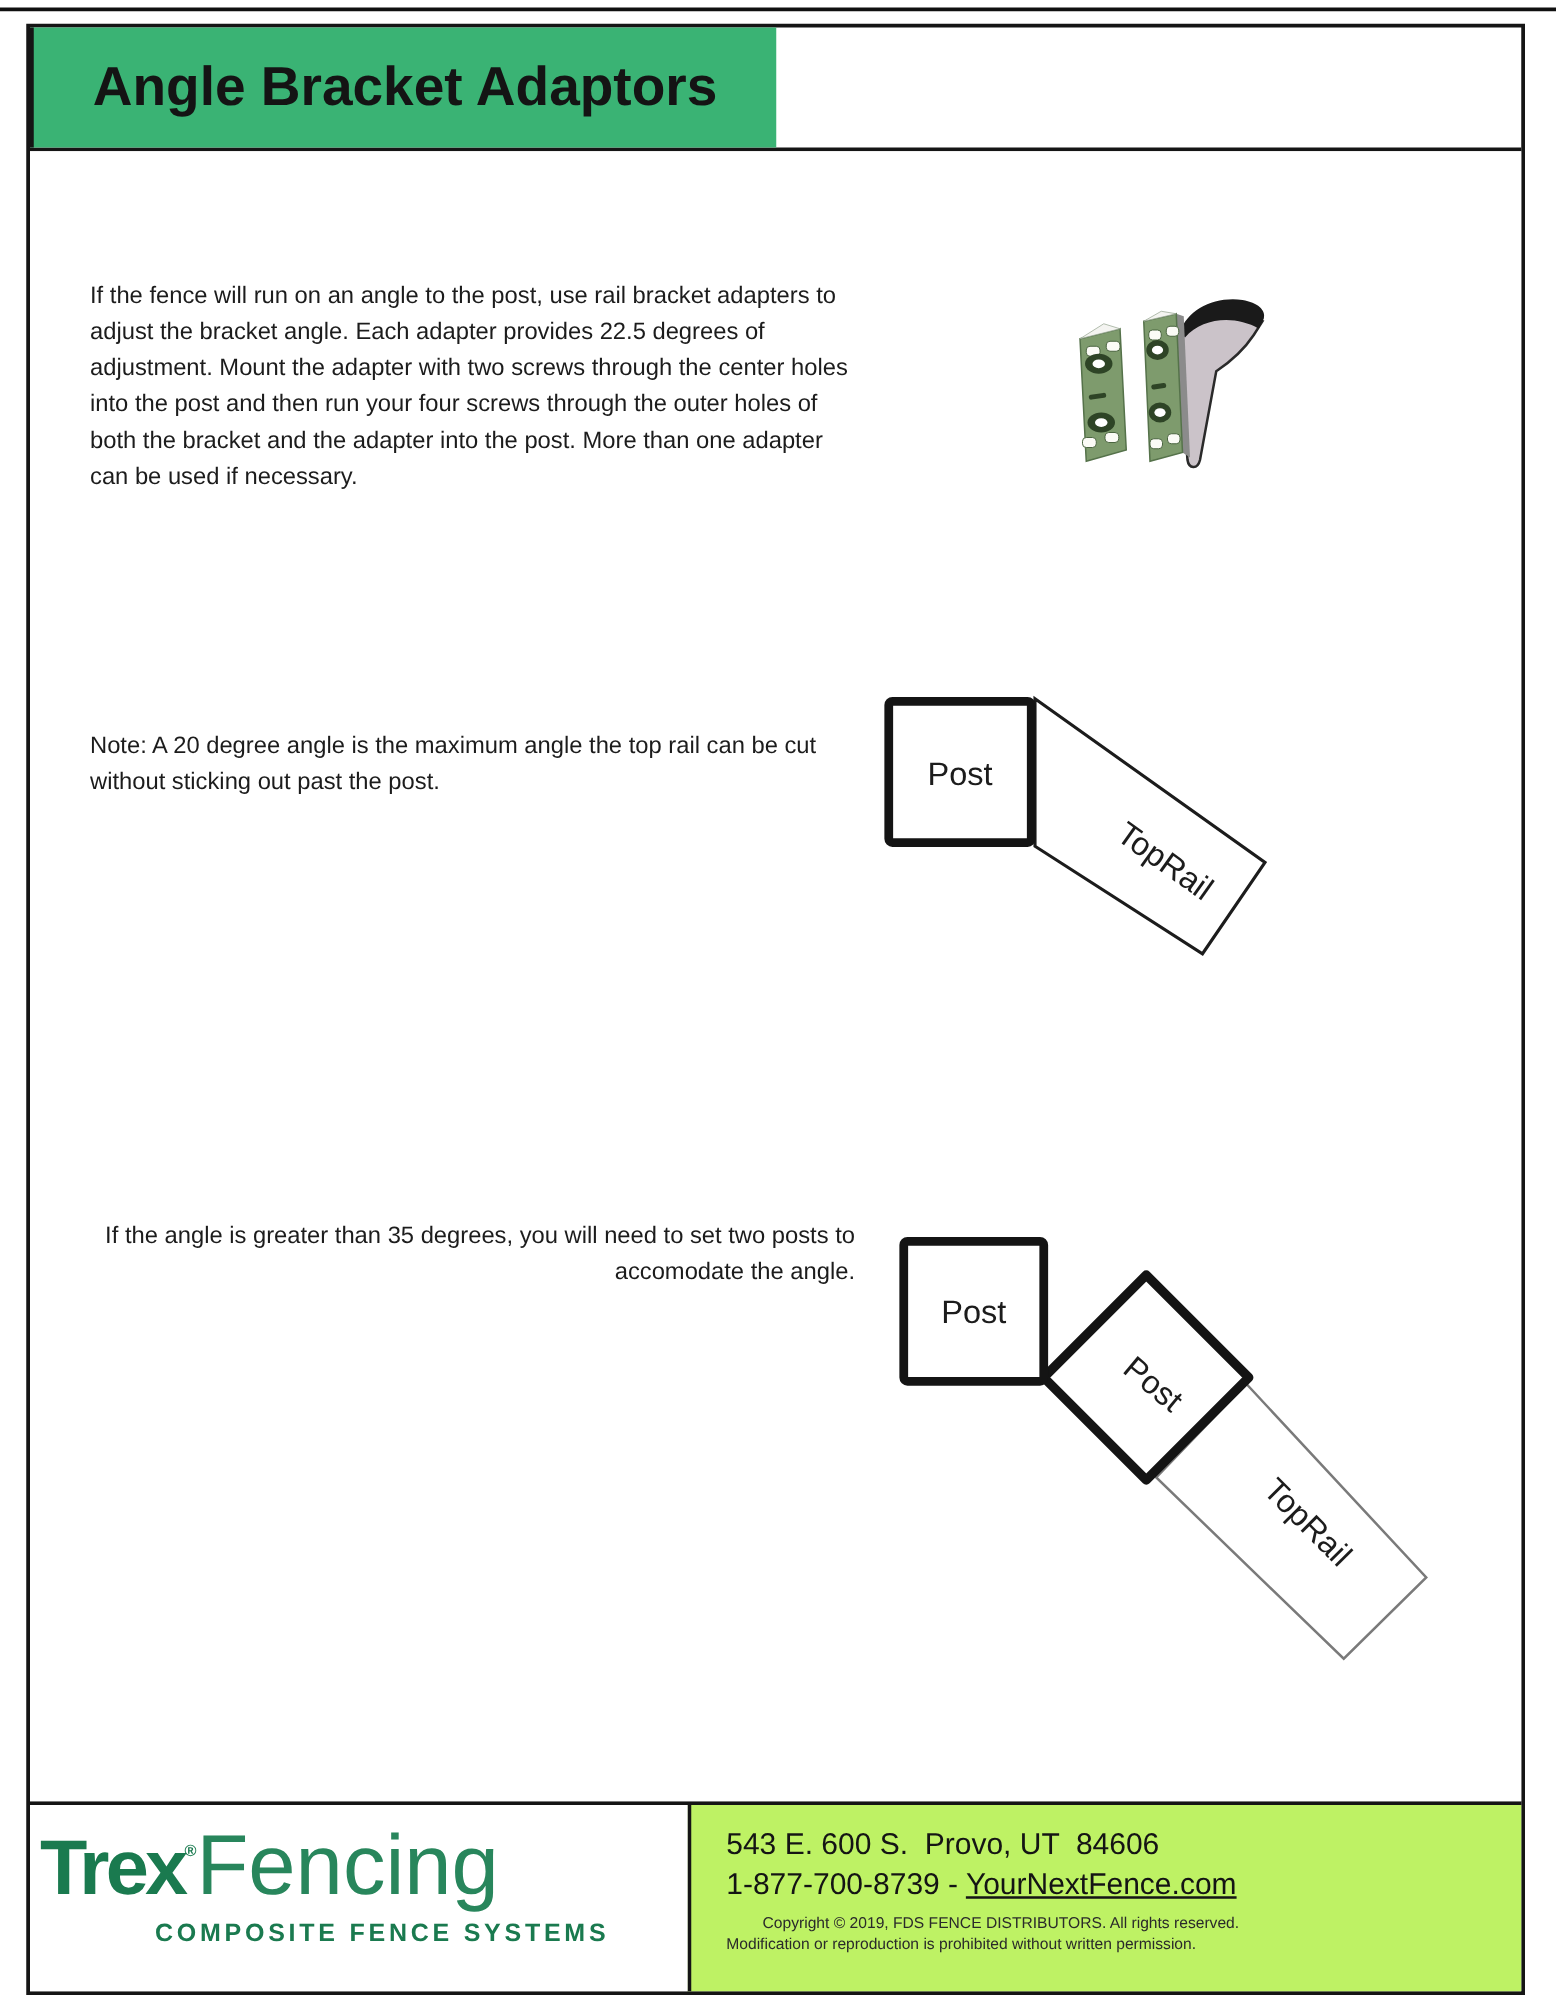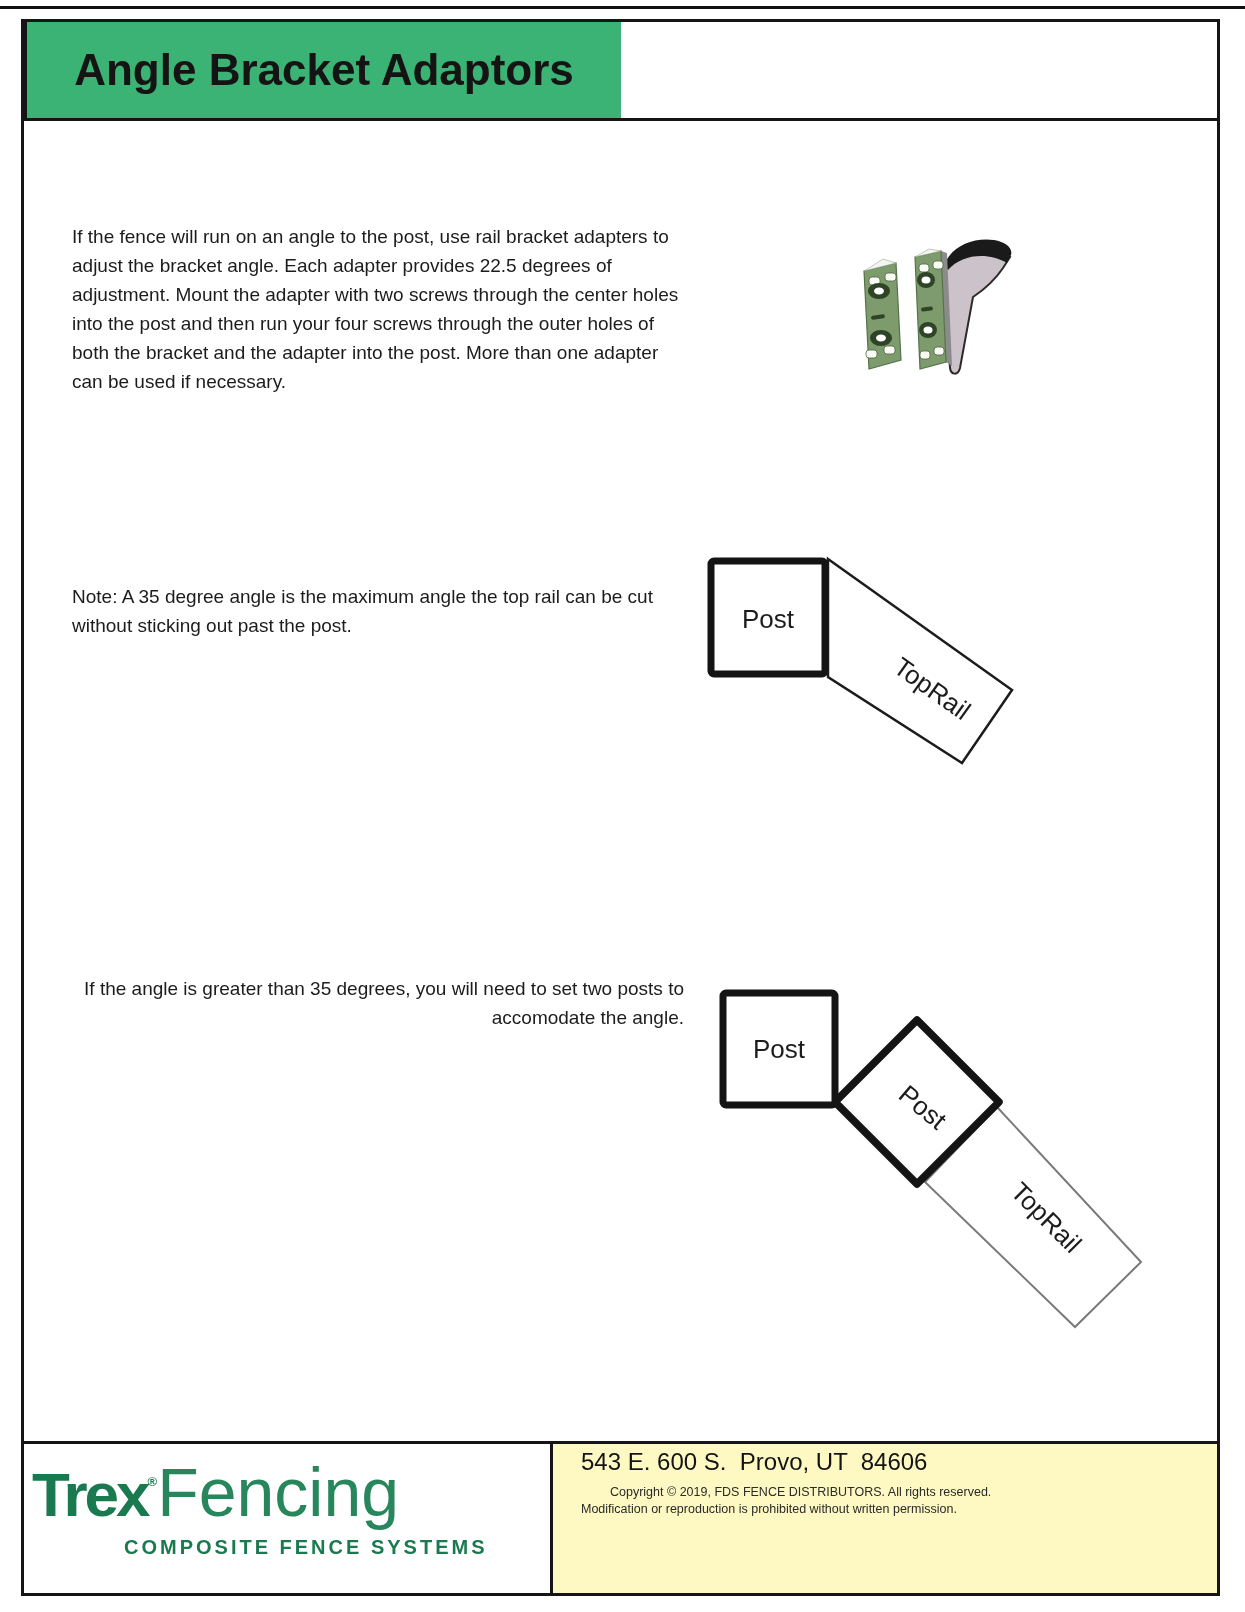--- a/index.html
+++ b/index.html
@@ -43,22 +43,22 @@
   .f-reg{font-size:13px;vertical-align:30px;font-weight:700;}
   .f-fencing-word{font-size:68px;font-weight:400;}
   .f-tagline{position:absolute;left:100px;top:92px;font-size:20px;font-weight:700;letter-spacing:3px;}
   .footer-fds{
     width:263px;flex:0 0 auto;border-left:3px solid #151515;box-sizing:border-box;
     position:relative;background:#fff;text-align:center;
   }
   .fds-svg{display:block;margin:4px auto 0 auto;}
   .fds-name{font-size:20px;font-weight:700;color:#121212;letter-spacing:0.5px;margin-top:2px;}
   .footer-address{
-    flex:1;border-left:3px solid #151515;box-sizing:border-box;background:#fef9c3;
-    padding:2px 0 0 28px;
+    flex:1;border-left:3px solid #151515;box-sizing:border-box;background:#bef264;
+    padding:16px 0 0 28px;
   }
   .addr-line{font-size:24px;color:#141414;white-space:pre-wrap;line-height:32px;}
   .phone-line{font-size:24px;color:#141414;white-space:pre-wrap;line-height:32px;}
   .site-link{text-decoration:underline;color:#141414;}
   .copy-line{font-size:12.5px;color:#2a2a2a;line-height:17px;white-space:pre-wrap;}
   .copy-first{margin-top:6px;margin-left:29px;}
 </style>
 </head>
 <body>
 
@@ -71,21 +71,21 @@
     <div class="header-row">
       <div class="title-cell" style="background-color: rgb(58, 179, 116);">
         <span class="doc-title">Angle Bracket Adaptors</span>
       </div>
     </div>
 
     <div class="content-row">
 
       <p class="body-par par-1">If the fence will run on an angle to the post, use rail bracket adapters to adjust the bracket angle. Each adapter provides 22.5 degrees of adjustment. Mount the adapter with two screws through the center holes into the post and then run your four screws through the outer holes of both the bracket and the adapter into the post. More than one adapter can be used if necessary.</p>
 
-      <p class="body-par par-note">Note: A 35 degree angle is the maximum angle the top rail can be cut without sticking out past the post.</p>
+      <p class="body-par par-note">Note: A 20 degree angle is the maximum angle the top rail can be cut without sticking out past the post.</p>
 
       <p class="body-par par-2">If the angle is greater than 35 degrees, you will need to set two posts to accomodate the angle.</p>
 
       <svg class="content-svg" viewBox="0 0 1193 1323" xmlns="http://www.w3.org/2000/svg">
 
         <g>
 
           <path d="M 922,144 C 941,131 966,129 986,136 L 979,147 C 971,159 958,170 949,176 L 936,247 C 934,255 927,254 926,247 L 920,169 Z" stroke="#2a2a2a" stroke-width="2" fill="#cbc3c9"></path>
 
           <path d="M 920,145 C 926,126 948,116 970,119 C 982,121 989,127 987,134 L 983,142 C 964,131 938,133 924,149 Z" fill="#1a1a1a"></path>
@@ -144,19 +144,20 @@
       <div class="footer-trex">
         <div class="f-brand-row">
           <span class="f-trex-word" style="color: rgb(26, 122, 79);">Trex</span><span class="f-reg" style="color: rgb(26, 122, 79);">®</span><span class="f-fencing-word" style="color: rgb(40, 134, 92);">Fencing</span>
         </div>
         <div class="f-tagline" style="color: rgb(26, 122, 79);">COMPOSITE FENCE SYSTEMS</div>
       </div>
 
 
       <div class="footer-address">
         <div class="addr-line">543 E. 600 S.  Provo, UT  84606</div>
+        <div class="phone-line"><span>1-877-700-8739 - </span><span class="site-link">YourNextFence.com</span></div>
         <div class="copy-line copy-first">Copyright © 2019, FDS FENCE DISTRIBUTORS. All rights reserved.</div>
         <div class="copy-line">Modification or reproduction is prohibited without written permission.</div>
       </div>
     </div>
 
   </div>
 </div>
 
 </body></html>

